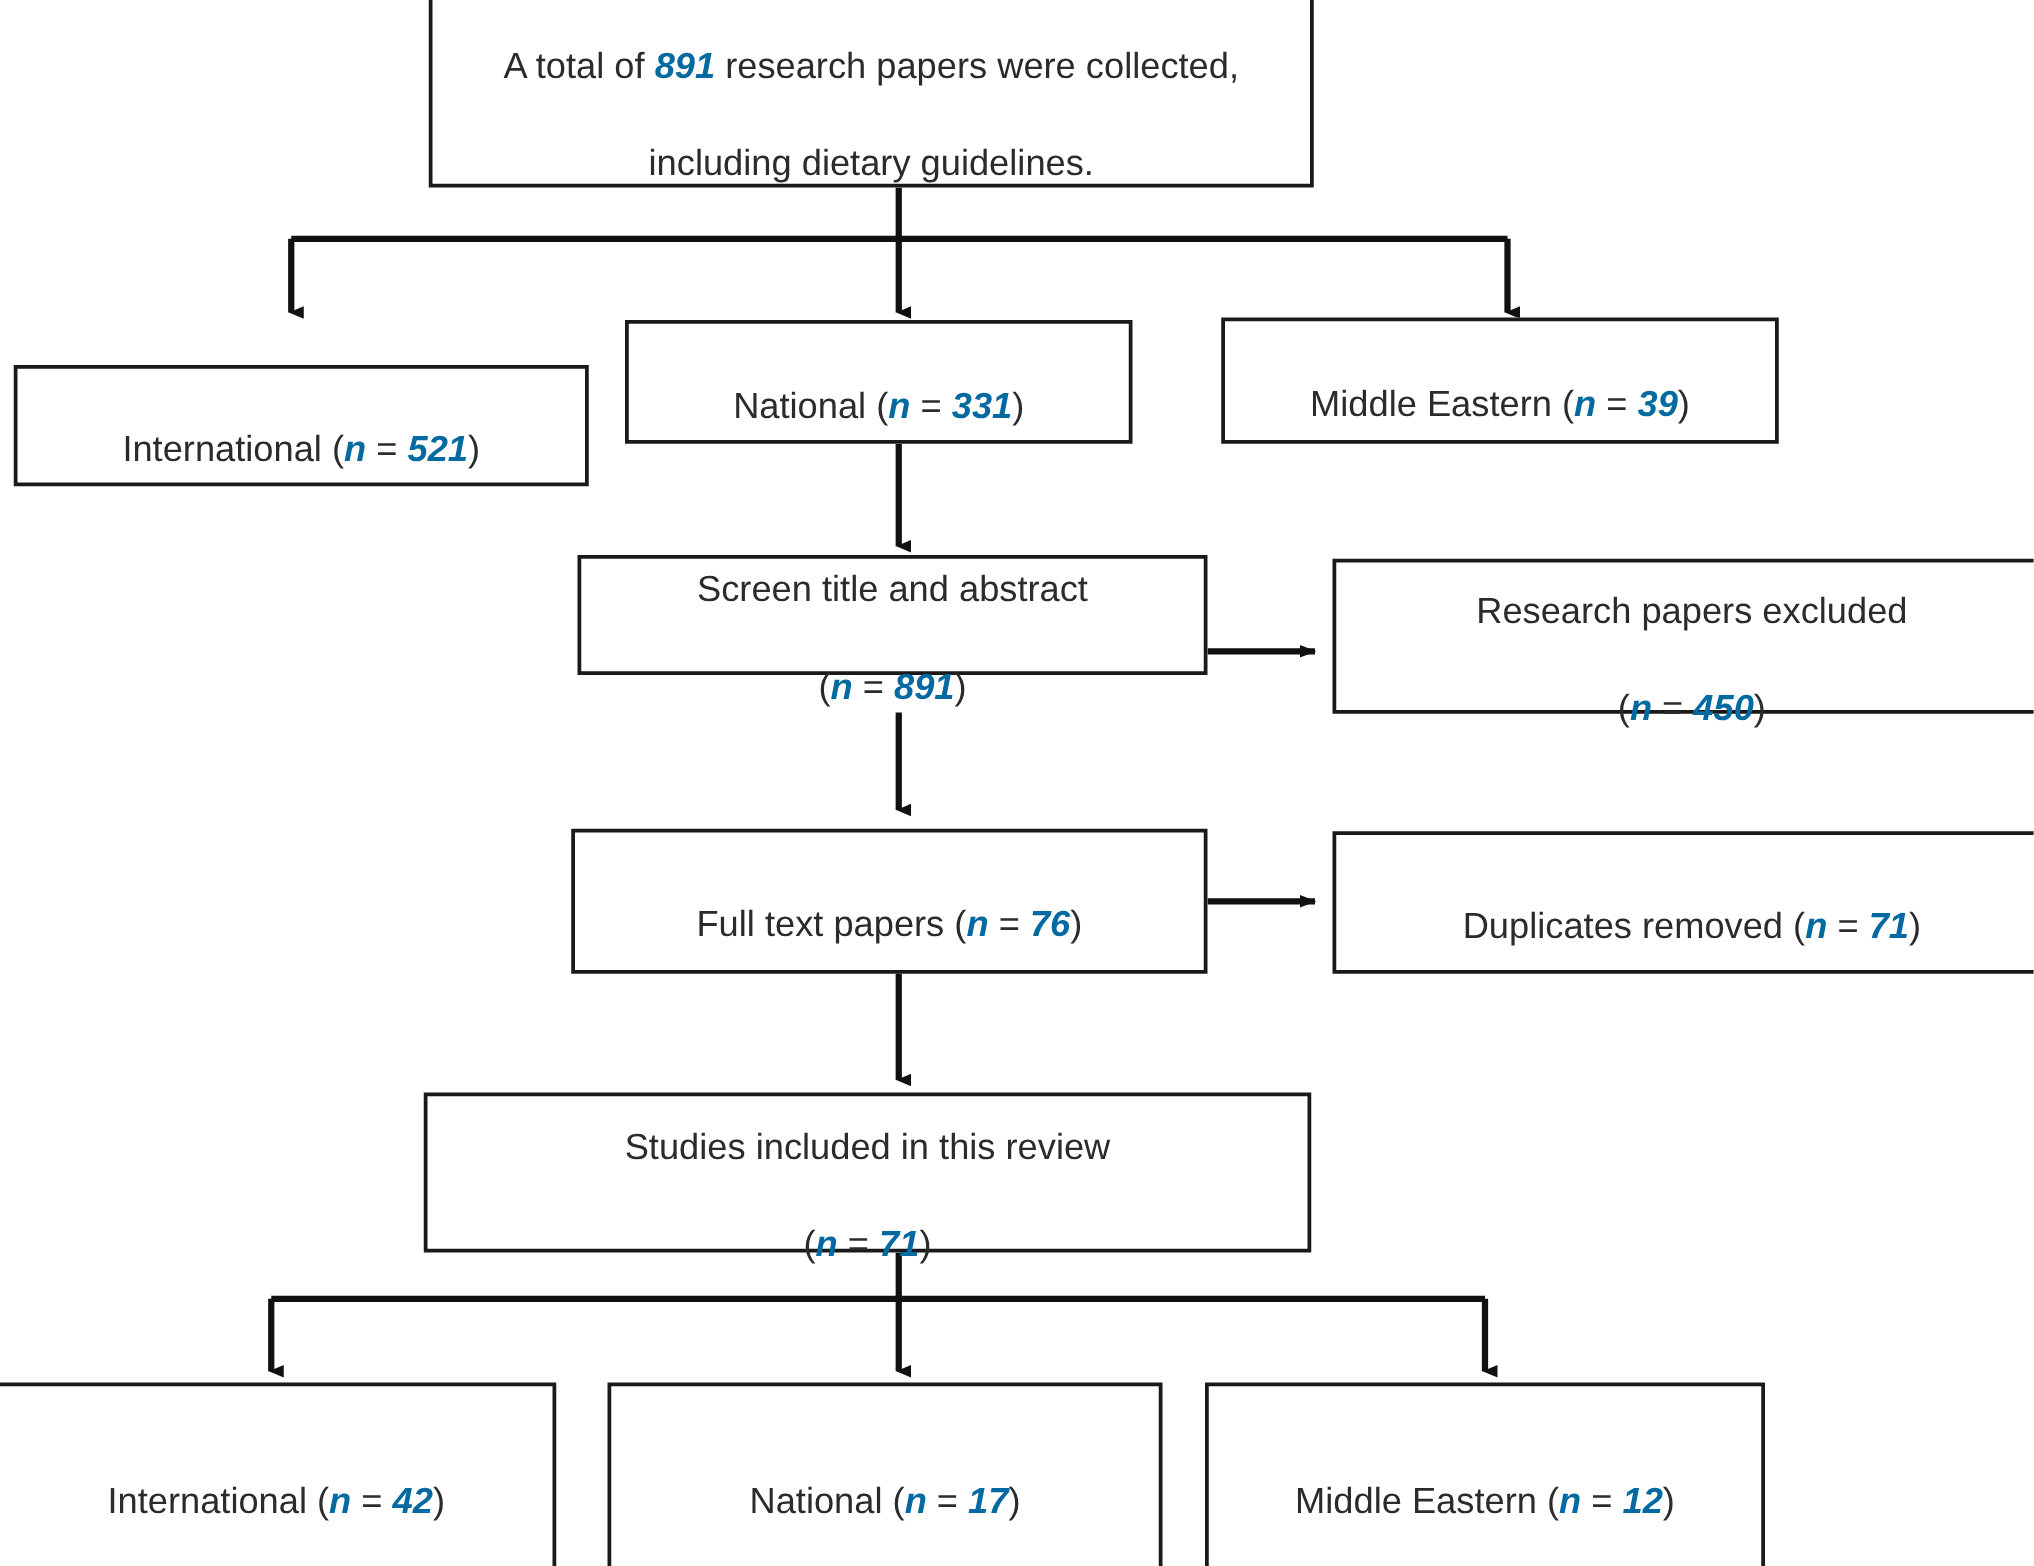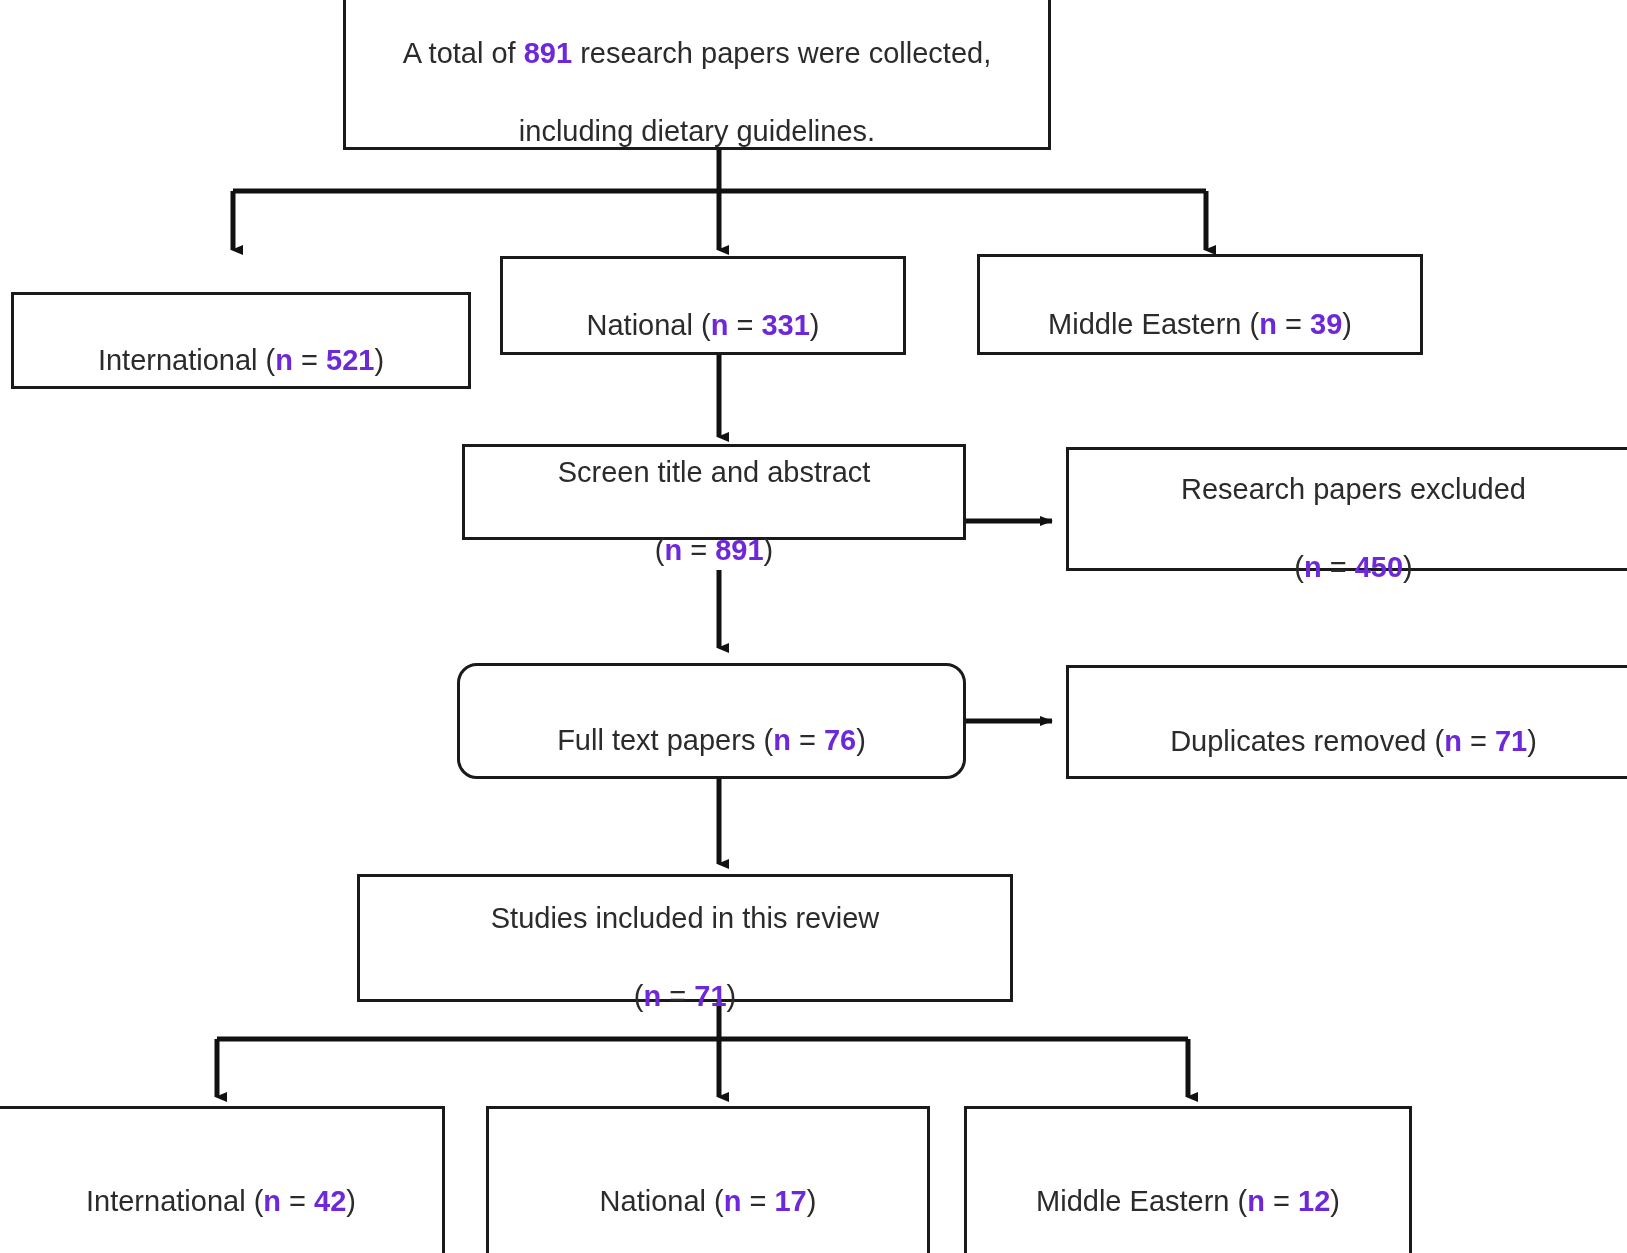--- a/index.html
+++ b/index.html
@@ -39,21 +39,22 @@
   .box-text {
     font-family: "Liberation Sans", sans-serif;
     font-size: 29px;
     line-height: 1.35;
     color: #2b2b2b;
     padding: 0 10px;
     white-space: pre-line;
   }
   .box-text b {
     font-weight: bold;
-    color: #6d28d9;
+    color: #0369a1;
+    font-style: italic;
   }
 </style>
 </head>
 <body>
 
 <div id="diagram-root">
 
   <svg id="flow-svg" viewBox="0 0 1627 1253">
     <defs>
       <marker id="arrowDown" markerWidth="14" markerHeight="14" refX="5" refY="10" orient="auto" markerUnits="userSpaceOnUse">
@@ -126,33 +127,33 @@
     </div>
   </div>
 
   <div class="flow-box" style="left:1066px; top:447px; width:575px; height:124px;">
     <div class="box-text">
       <span>Research papers excluded</span><br>
       <span>(</span><b>n</b><span> = </span><b>450</b><span>)</span>
     </div>
   </div>
 
-  <div class="flow-box" style="left:457px; top:663px; width:509px; height:116px;border-radius:20px;">
+  <div class="flow-box" style="left:457px; top:663px; width:509px; height:116px;">
     <div class="box-text">
       <span>Full text papers (</span><b>n</b><span> = </span><b>76</b><span>)</span>
     </div>
   </div>
 
   <div class="flow-box" style="left:1066px; top:665px; width:575px; height:114px;">
     <div class="box-text">
       <span>Duplicates removed (</span><b>n</b><span> = </span><b>71</b><span>)</span>
     </div>
   </div>
 
-  <div class="flow-box" style="left:357px; top:874px; width:656px; height:128px;">
+  <div class="flow-box" style="left:339px; top:874px; width:710px; height:128px;">
     <div class="box-text">
       <span>Studies included in this review</span><br>
       <span>(</span><b>n</b><span> = </span><b>71</b><span>)</span>
     </div>
   </div>
 
   <div class="flow-box" style="left:-3px; top:1106px; width:448px; height:152px;">
     <div class="box-text">
       <span>International (</span><b>n</b><span> = </span><b>42</b><span>)</span>
     </div>

